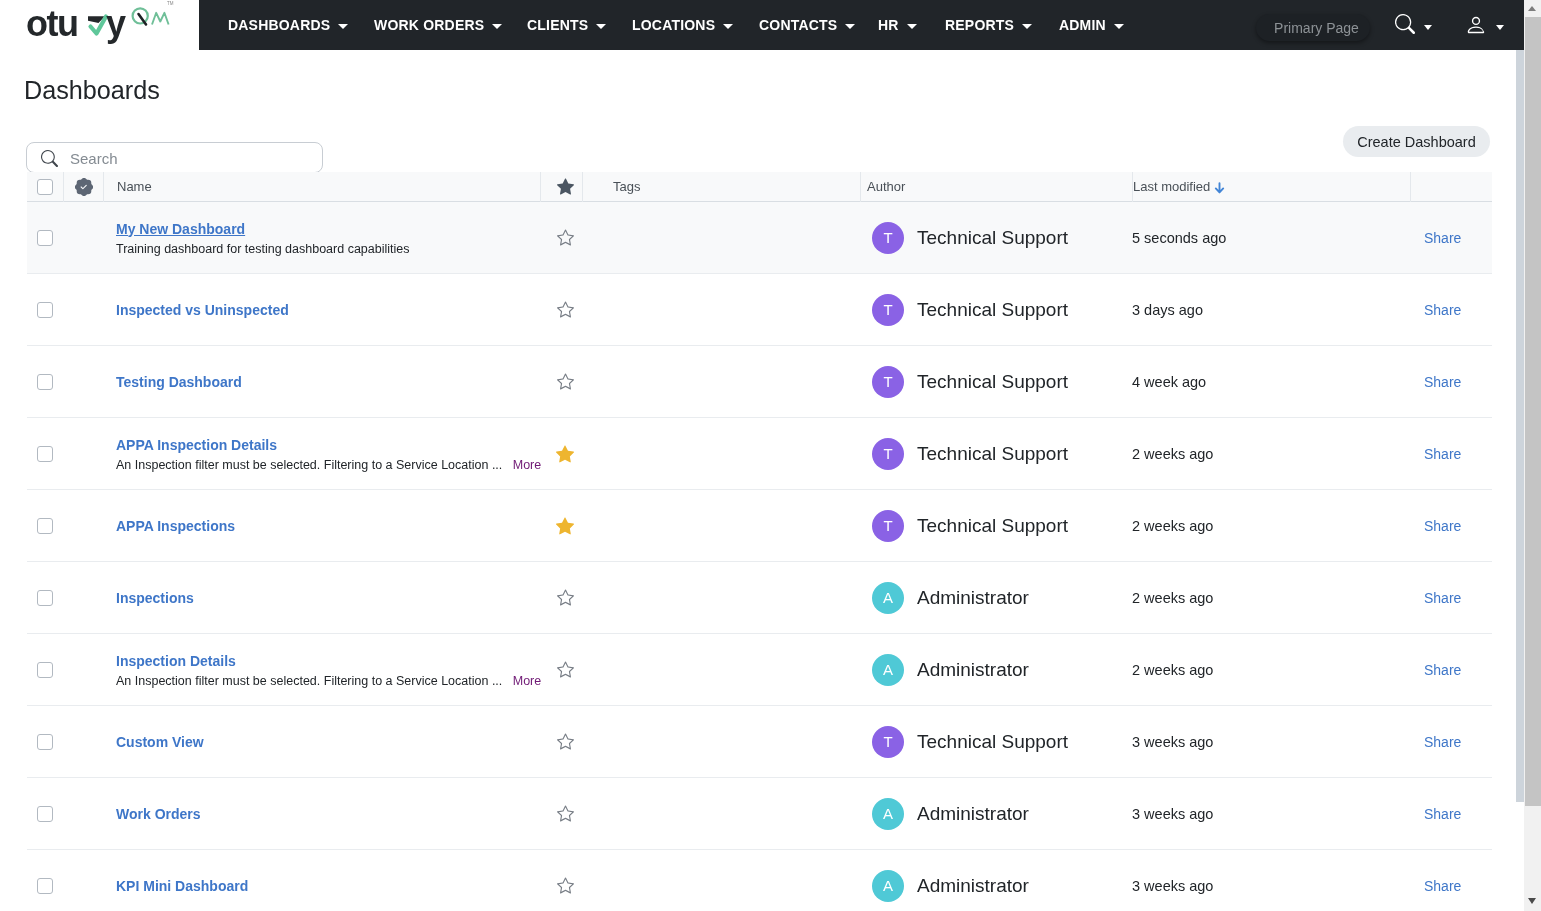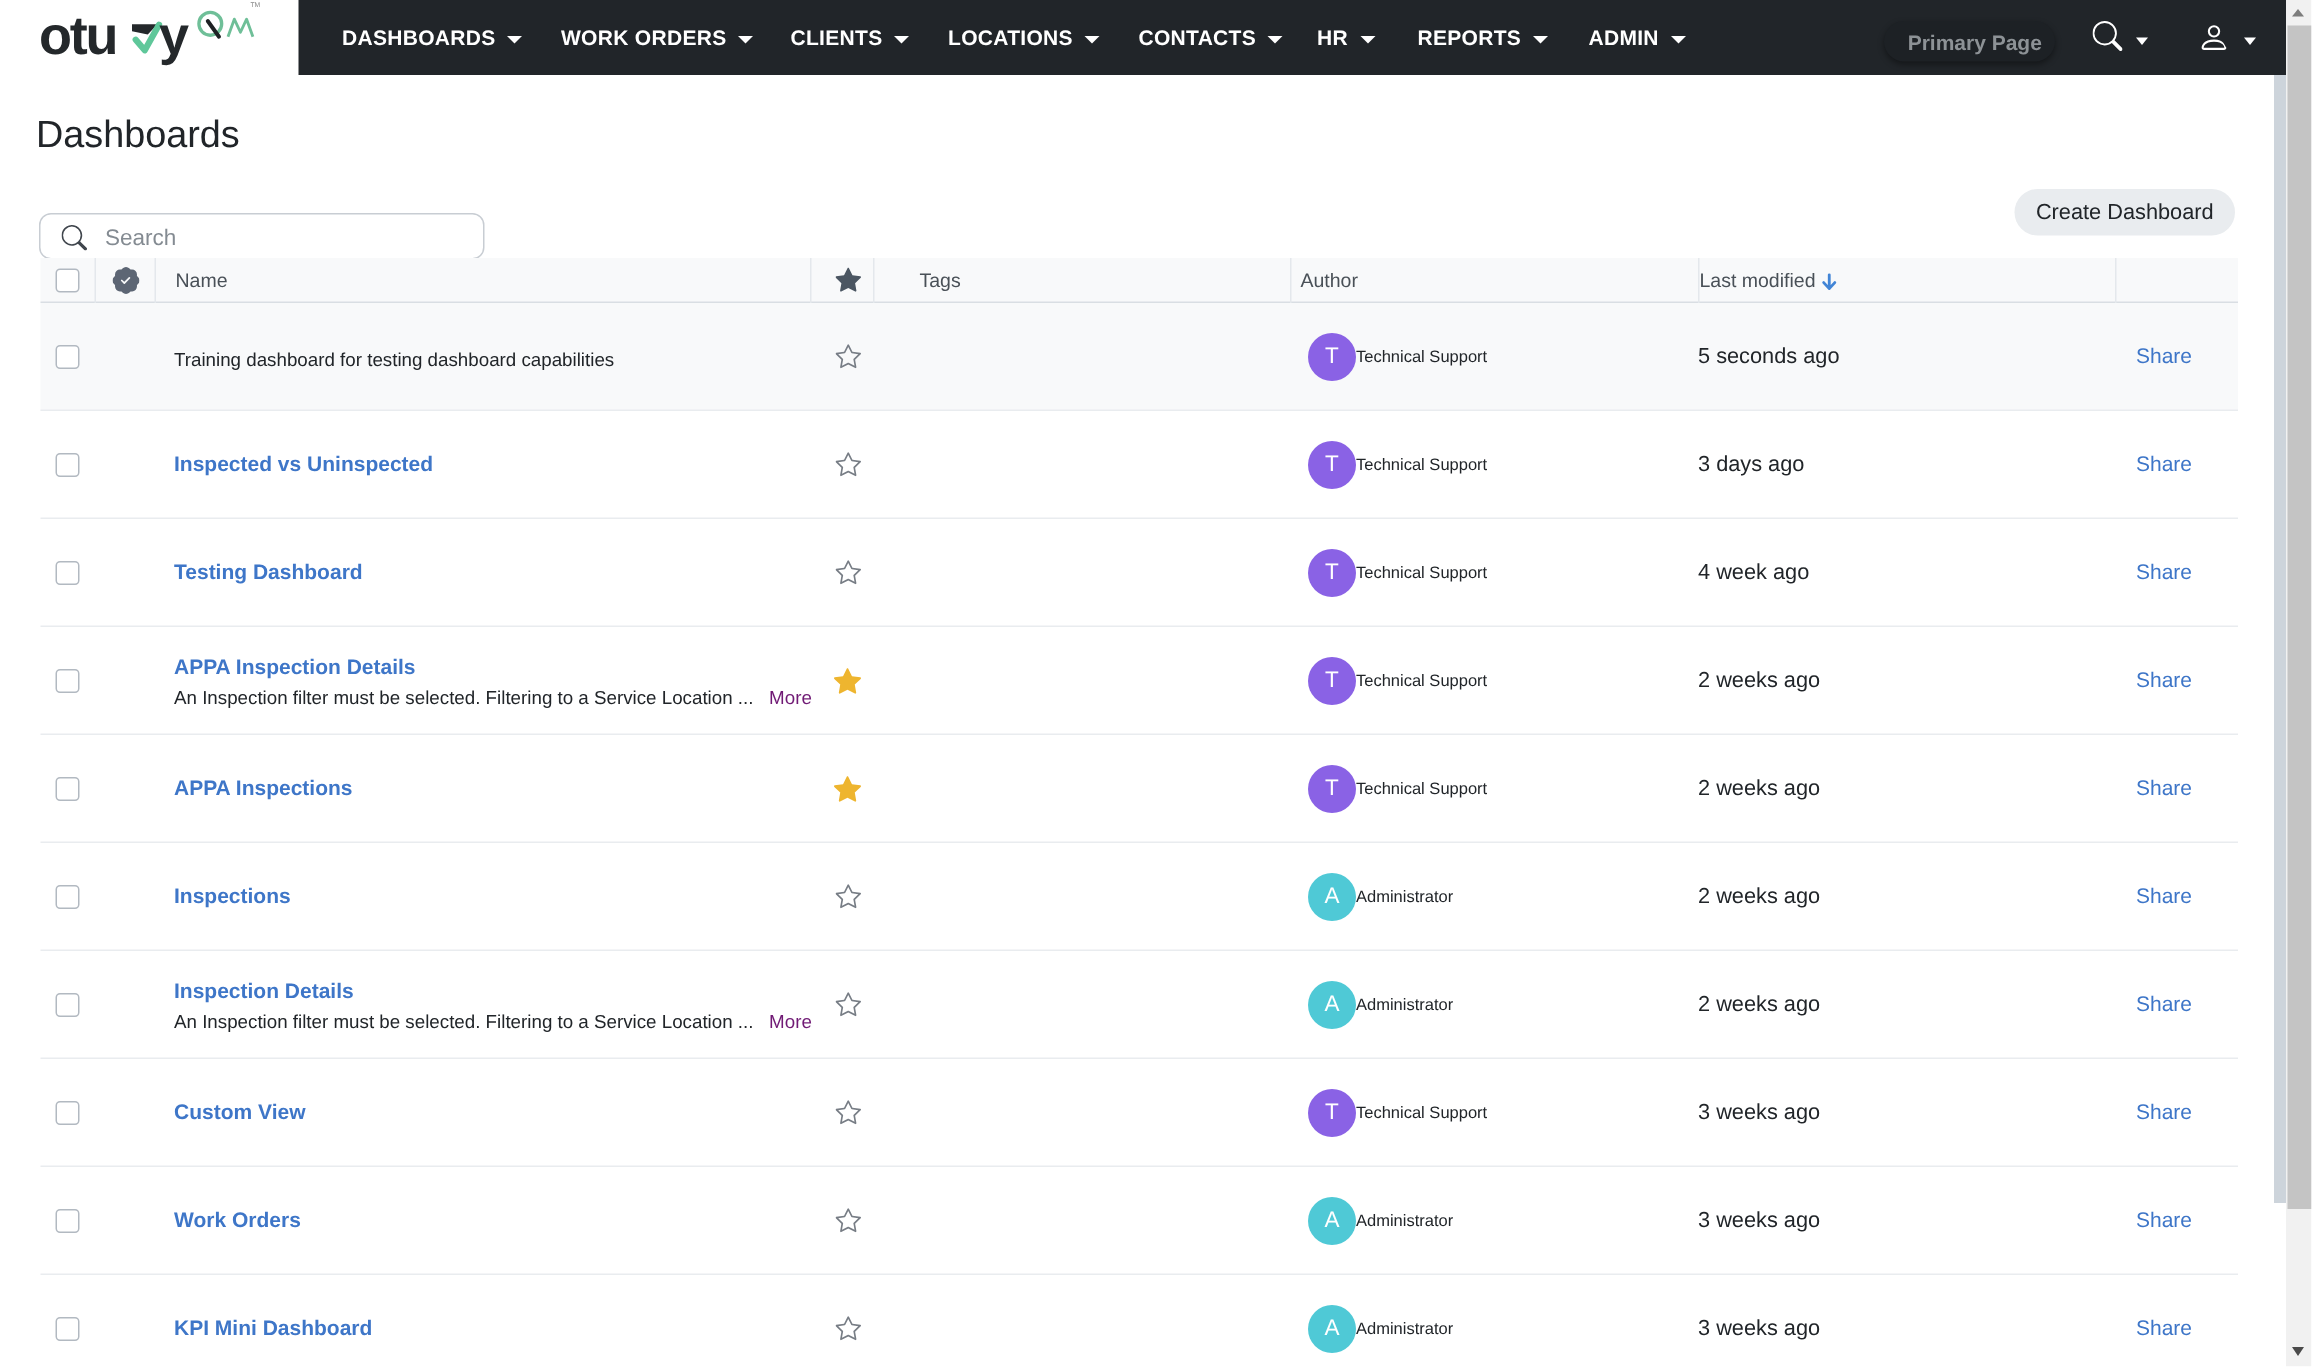--- a/index.html
+++ b/index.html
@@ -4,21 +4,21 @@
 <style>
 *{margin:0;padding:0;box-sizing:border-box}
 html,body{width:1541px;height:911px;overflow:hidden}
 body{font-family:"Liberation Sans",sans-serif;background:#fff;position:relative;color:#212529}
 .abs{position:absolute}
 
 .nav{position:absolute;left:0;top:0;width:1525px;height:50px;background:#212529}
 .logo{position:absolute;left:0;top:0;width:199px;height:50px;background:#fff}
 .navitem{position:absolute;top:0;height:50px;display:flex;align-items:center;color:#fff;font-size:14px;font-weight:bold;letter-spacing:.2px;white-space:nowrap}
 .caret{display:inline-block;width:0;height:0;border-left:5px solid transparent;border-right:5px solid transparent;border-top:5.5px solid #fff;margin-left:8px;margin-top:2px}
-.pill{position:absolute;left:1256px;top:14px;width:114px;height:27px;border-radius:13.5px;background:#1d2125;box-shadow:0 2px 4px rgba(0,0,0,.4);color:#8d9296;font-size:14px;font-weight:bold;display:flex;align-items:center;justify-content:center;padding-left:7px}
+.pill{position:absolute;left:1256px;top:14px;width:114px;height:27px;border-radius:13.5px;background:#1d2125;box-shadow:0 2px 4px rgba(0,0,0,.4);color:#8d9296;font-size:14px;font-weight:normal;display:flex;align-items:center;justify-content:center;padding-left:7px}
 
 .h1{position:absolute;left:24px;top:76px;font-size:25.2px;line-height:28px;color:#212529}
 .searchbox{position:absolute;left:26px;top:142px;width:297px;height:31px;border:1px solid #c8cdd3;border-radius:8px;background:#fff}
 .searchbox svg{position:absolute;left:14px;top:7px}
 .searchbox .ph{position:absolute;left:43px;top:7px;font-size:15px;color:#848b92}
 .createbtn{position:absolute;left:1343px;top:126px;width:147px;height:31px;border-radius:16px;background:#e9ecef;color:#212529;font-size:14.5px;display:flex;align-items:center;justify-content:center}
 
 .tbl{position:absolute;left:27px;top:172px;width:1465px}
 .thead{display:flex;height:30px;background:#f8f9fa;border-bottom:1px solid #d9dee3;align-items:center;font-size:13px;color:#495057}
 .thead .c{height:30px;display:flex;align-items:center;border-left:1px solid #e4e8ec}
@@ -35,21 +35,21 @@
 .c7{width:278px;}
 .c8{width:82px;padding-left:14px}
 .cb{width:16px;height:16px;border:1px solid #b2b9c1;border-radius:3px;background:#fff}
 a.nm{color:#3e76c8;font-size:14px;font-weight:bold;text-decoration:none}
 a.nm.u{text-decoration:underline}
 .desc{font-size:12.5px;color:#212529;margin-top:4px;white-space:nowrap}
 .more{color:#701a75;font-size:12.5px;text-decoration:none}
 .avatar{width:32px;height:32px;border-radius:50%;color:#fff;font-size:15px;font-weight:normal;display:flex;align-items:center;justify-content:center}
 .av-p{background:#8a62e5}
 .av-t{background:#4fc9d6}
-.auth{font-size:11px;}
+.auth{font-size:19px;margin-left:13px}
 .time{font-size:14.5px}
 .share{color:#3e76c8;font-size:14px;text-decoration:none}
 
 .innersb{position:absolute;left:1516px;top:50px;width:8px;height:752px;background:#cdd4db}
 .sb{position:absolute;left:1524px;top:0;width:17px;height:911px;background:#f1f1f1}
 .sb .thumb{position:absolute;left:1px;top:17px;width:16px;height:789px;background:#c4c4c4}
 .arr{position:absolute;left:4px;width:0;height:0;border-left:4.5px solid transparent;border-right:4.5px solid transparent}
 .arr.up{top:6px;border-bottom:5.5px solid #7d7d7d}
 .arr.dn{bottom:7px;border-top:6px solid #4a4a4a}
 </style>
@@ -119,20 +119,21 @@
     <div class="c c8"></div>
   </div>
 
   <div id="rows">
       <div class="row hov">
         <div class="c1">
           <span class="cb"></span>
         </div>
         <div class="c2"></div>
         <div class="c3">
+          <div><a class="nm u" href="#">My New Dashboard</a></div>
           <div class="desc">Training dashboard for testing dashboard capabilities</div>
         </div>
         <div class="c4">
           <svg width="17" height="17" viewBox="0 0 16 16" fill="#777d85">
             <path d="M2.866 14.85c-.078.444.36.791.746.593l4.39-2.256 4.389 2.256c.386.198.824-.149.746-.592l-.83-4.73 3.522-3.356c.33-.314.16-.888-.282-.95l-4.898-.696L8.465.792a.513.513 0 0 0-.927 0L5.354 5.12l-4.898.696c-.441.062-.612.636-.283.95l3.523 3.356-.83 4.73zm4.905-2.767-3.686 1.894.694-3.957a.56.56 0 0 0-.163-.505L1.71 6.745l4.052-.576a.53.53 0 0 0 .393-.288L8 2.223l1.847 3.658a.53.53 0 0 0 .393.288l4.052.575-2.906 2.77a.56.56 0 0 0-.163.506l.694 3.957-3.686-1.894a.5.5 0 0 0-.461 0z"></path>
           </svg>
         </div>
         <div class="c5"></div>
         <div class="c6">
           <span class="avatar av-p">T</span>

